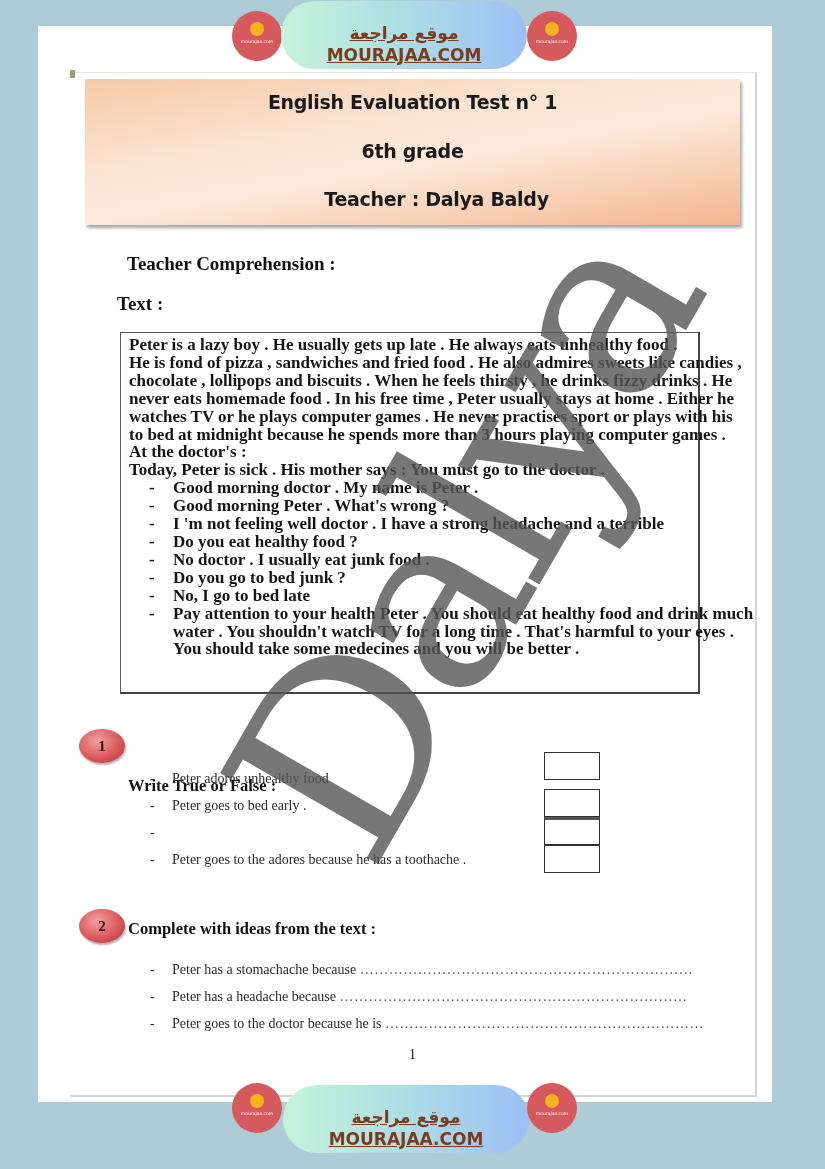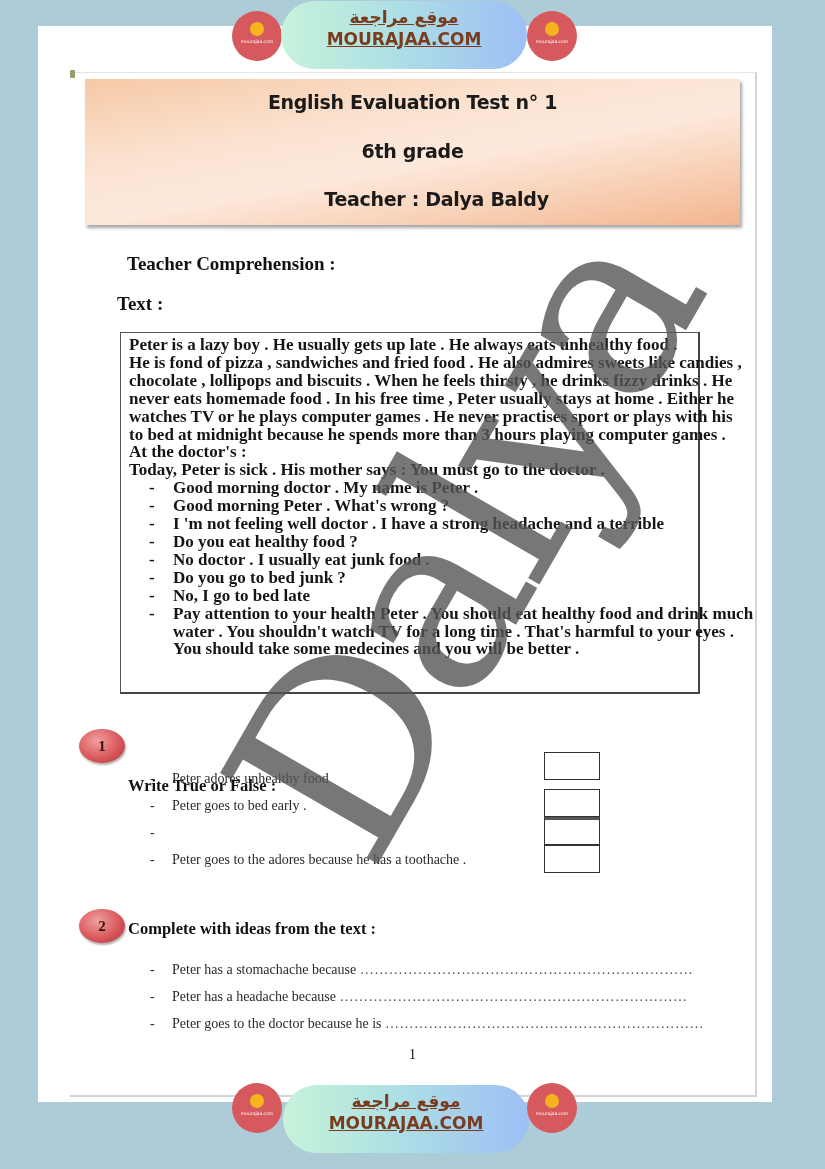--- a/index.html
+++ b/index.html
@@ -103,21 +103,21 @@
     .site-pill {
       position: absolute;
       width: 246px; height: 68px;
       border-radius: 34px;
       background: linear-gradient(90deg, #c6f3d9 0%, #aee0e4 45%, #9dbff5 100%);
       text-align: center;
       font-family: "DejaVu Sans", sans-serif;
       font-weight: bold;
       color: #7a3b1f;
     }
-    .site-pill .ar { display: block; font-size: 17px; margin-top: 6px; text-decoration: underline; direction: rtl; }
+    .site-pill .ar { display: block; font-size: 17px; margin-top: 22px; text-decoration: underline; direction: rtl; }
     .site-pill .en { display: block; font-size: 17px; text-decoration: underline; margin-top: 2px; }
     .pill-top { left: 281px; top: 1px; }
     .pill-bottom { left: 283px; top: 1085px; }
     .site-logo {
       position: absolute;
       width: 50px; height: 50px; border-radius: 50%;
       background: #d65a5d;
       text-align: center;
     }
     .site-logo .sun { display: block; width: 14px; height: 14px; border-radius: 50%; background: #f5b41e; margin: 11px auto 3px; }

